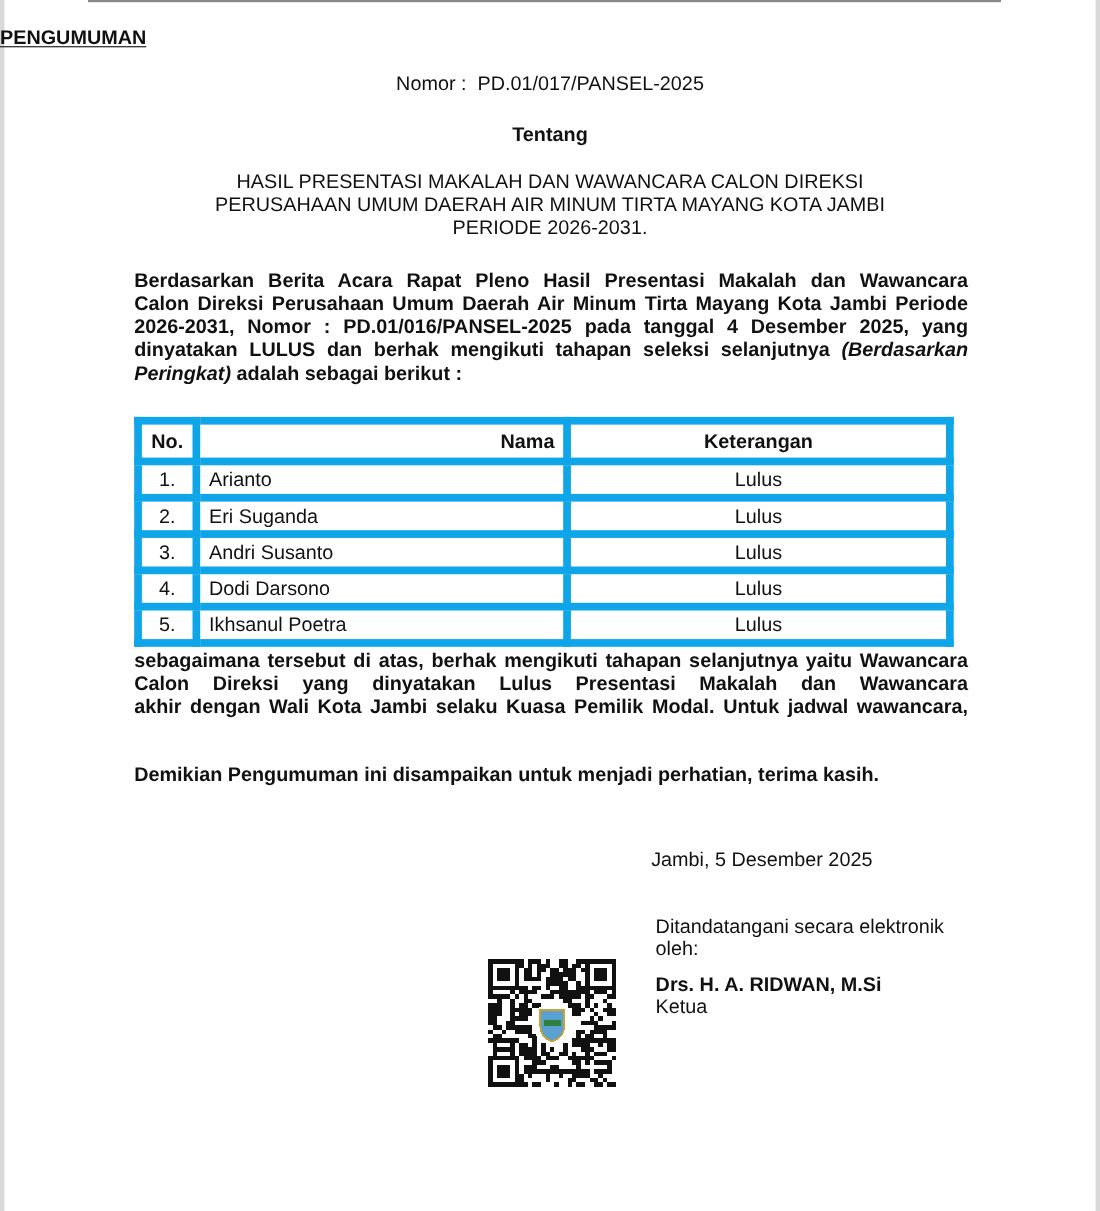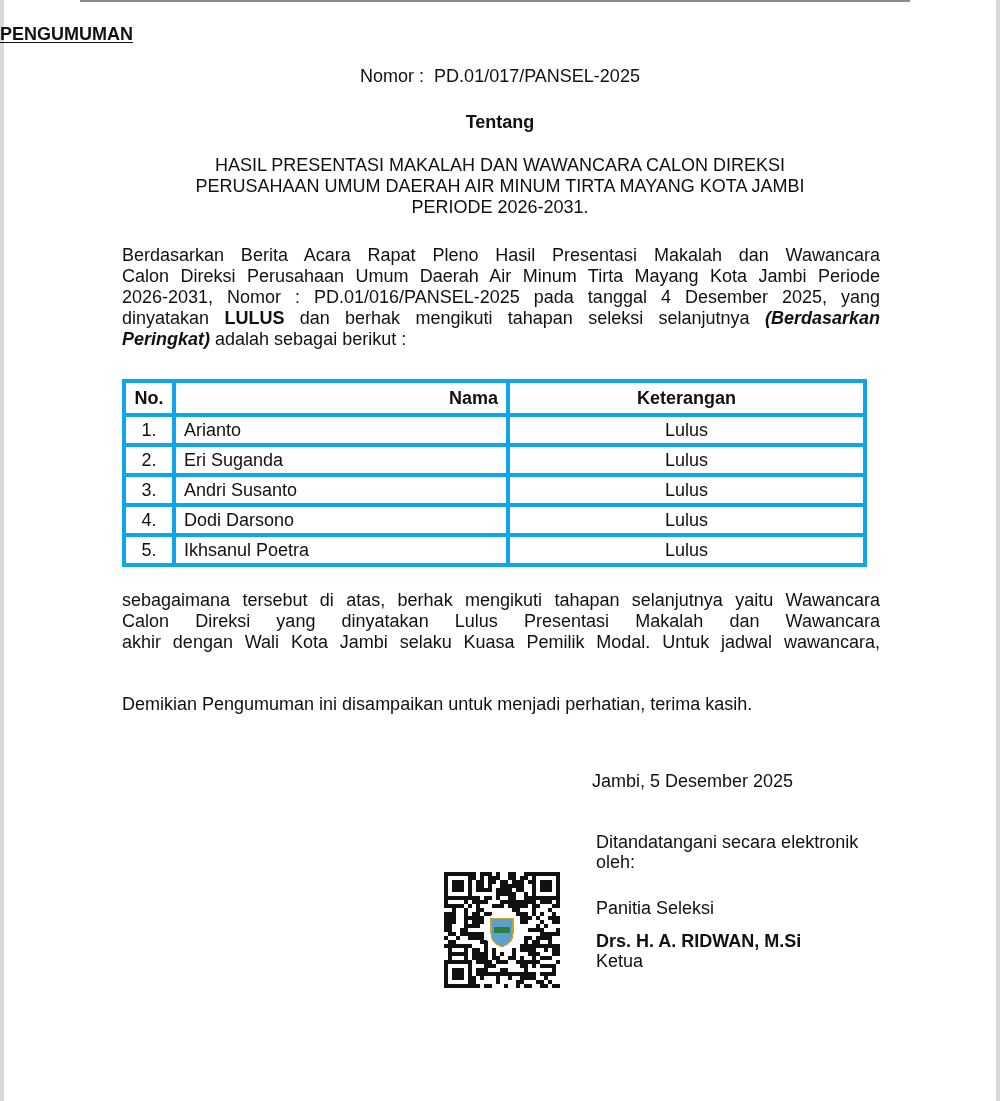--- a/index.html
+++ b/index.html
@@ -29,32 +29,32 @@
   .subject {
     position: absolute; top: 155px; left: 0; width: 1000px; text-align: center;
     font-weight: normal; font-size: 18px; line-height: 21px;
   }
   .subject div { white-space: nowrap; }
 
   .para {
     position: absolute; left: 122px; width: 758px;
     font-size: 18px; line-height: 21px; text-align: justify;
   }
-  .para .line { display: block; text-align: justify; text-align-last: justify; white-space: nowrap; }
+  .para .line { display: block; text-align: justify; text-align-last: justify; white-space: nowrap; font-weight: bold; }
   .para .line.last { text-align-last: left; }
   .p1 { top: 245px; }
   .p2 { top: 590px; }
   .p3 { top: 694px; }
 
   table.results {
     position: absolute; left: 122px; top: 379px;
     width: 745px; border-collapse: collapse; font-size: 18px;
   }
   table.results th, table.results td {
-    border: 4px solid #0ea5e9; height: 26px; padding: 0 8px; line-height: 26px;
+    border: 7px solid #0ea5e9; height: 26px; padding: 0 8px; line-height: 26px;
   }
   table.results th { height: 30px; font-weight: bold; }
   .col-no { width: 30px; text-align: center; }
   .col-nama { width: 314px; text-align: left; }
   .col-ket { text-align: center; }
   th.col-nama { text-align: right; }
 
   .place-date { position: absolute; left: 592px; top: 771px; font-size: 18px; }
   .sig-block { position: absolute; left: 596px; top: 832px; font-size: 18px; line-height: 20px; }
   .sig-block .signed { width: 300px; }
@@ -137,21 +137,20 @@
 </div>
 
 <div class="para p3">
   <span class="line last">Demikian Pengumuman ini disampaikan untuk menjadi perhatian, terima kasih.</span>
 </div>
 
 <div class="place-date">Jambi, 5 Desember 2025</div>
 
 <div class="sig-block">
   <div class="signed">Ditandatangani secara elektronik oleh:</div>
-  <div class="committee">Panitia Seleksi</div>
   <div class="name">Drs. H. A. RIDWAN, M.Si</div>
   <div class="role">Ketua</div>
 </div>
 
 <svg class="qr" viewBox="0 0 31 31" shape-rendering="crispEdges">
   <rect width="31" height="31" fill="#fff"></rect>
   <g id="qr-modules" fill="#111">
       <rect x="8" y="1" width="1" height="1"></rect>
       <rect x="10" y="1" width="1" height="1"></rect>
       <rect x="11" y="1" width="1" height="1"></rect>

